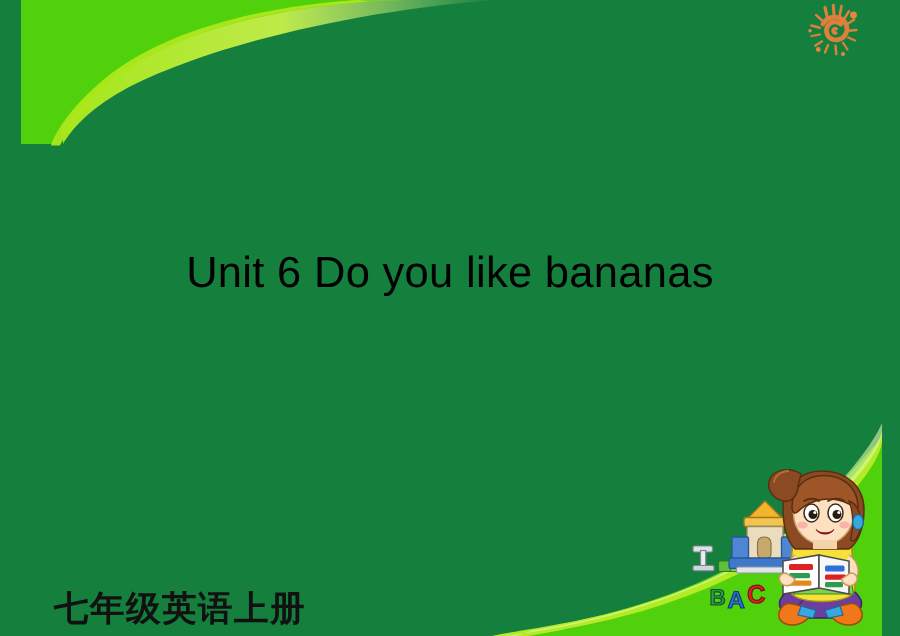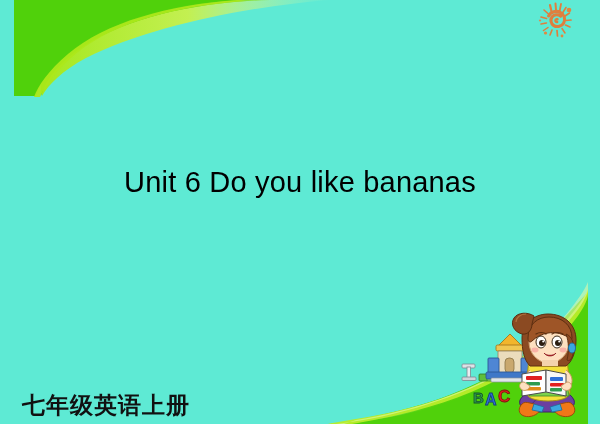--- a/index.html
+++ b/index.html
@@ -4,21 +4,21 @@
 <style>
   html, body {
     margin: 0;
     padding: 0;
     background: #ffffff;
   }
   #slide {
     position: relative;
     width: 600px;
     height: 424px;
-    background: #5eead4;
+    background: #15803d;
     overflow: hidden;
     font-family: "Liberation Sans", sans-serif;
   }
 
   
   .swoosh-svg {
     position: absolute;
     left: 0;
     top: 0;
     width: 600px;
@@ -46,21 +46,21 @@
     line-height: 40px;
     color: #000000;
     font-weight: 400;
     letter-spacing: 0.2px;
     white-space: nowrap;
   }
 
   
   #subtitle {
     position: absolute;
-    left: 22px;
+    left: 36px;
     top: 390px;
     font-size: 23px;
     line-height: 30px;
     font-weight: 700;
     color: #111111;
     letter-spacing: 1px;
     white-space: nowrap;
   }
 
   

